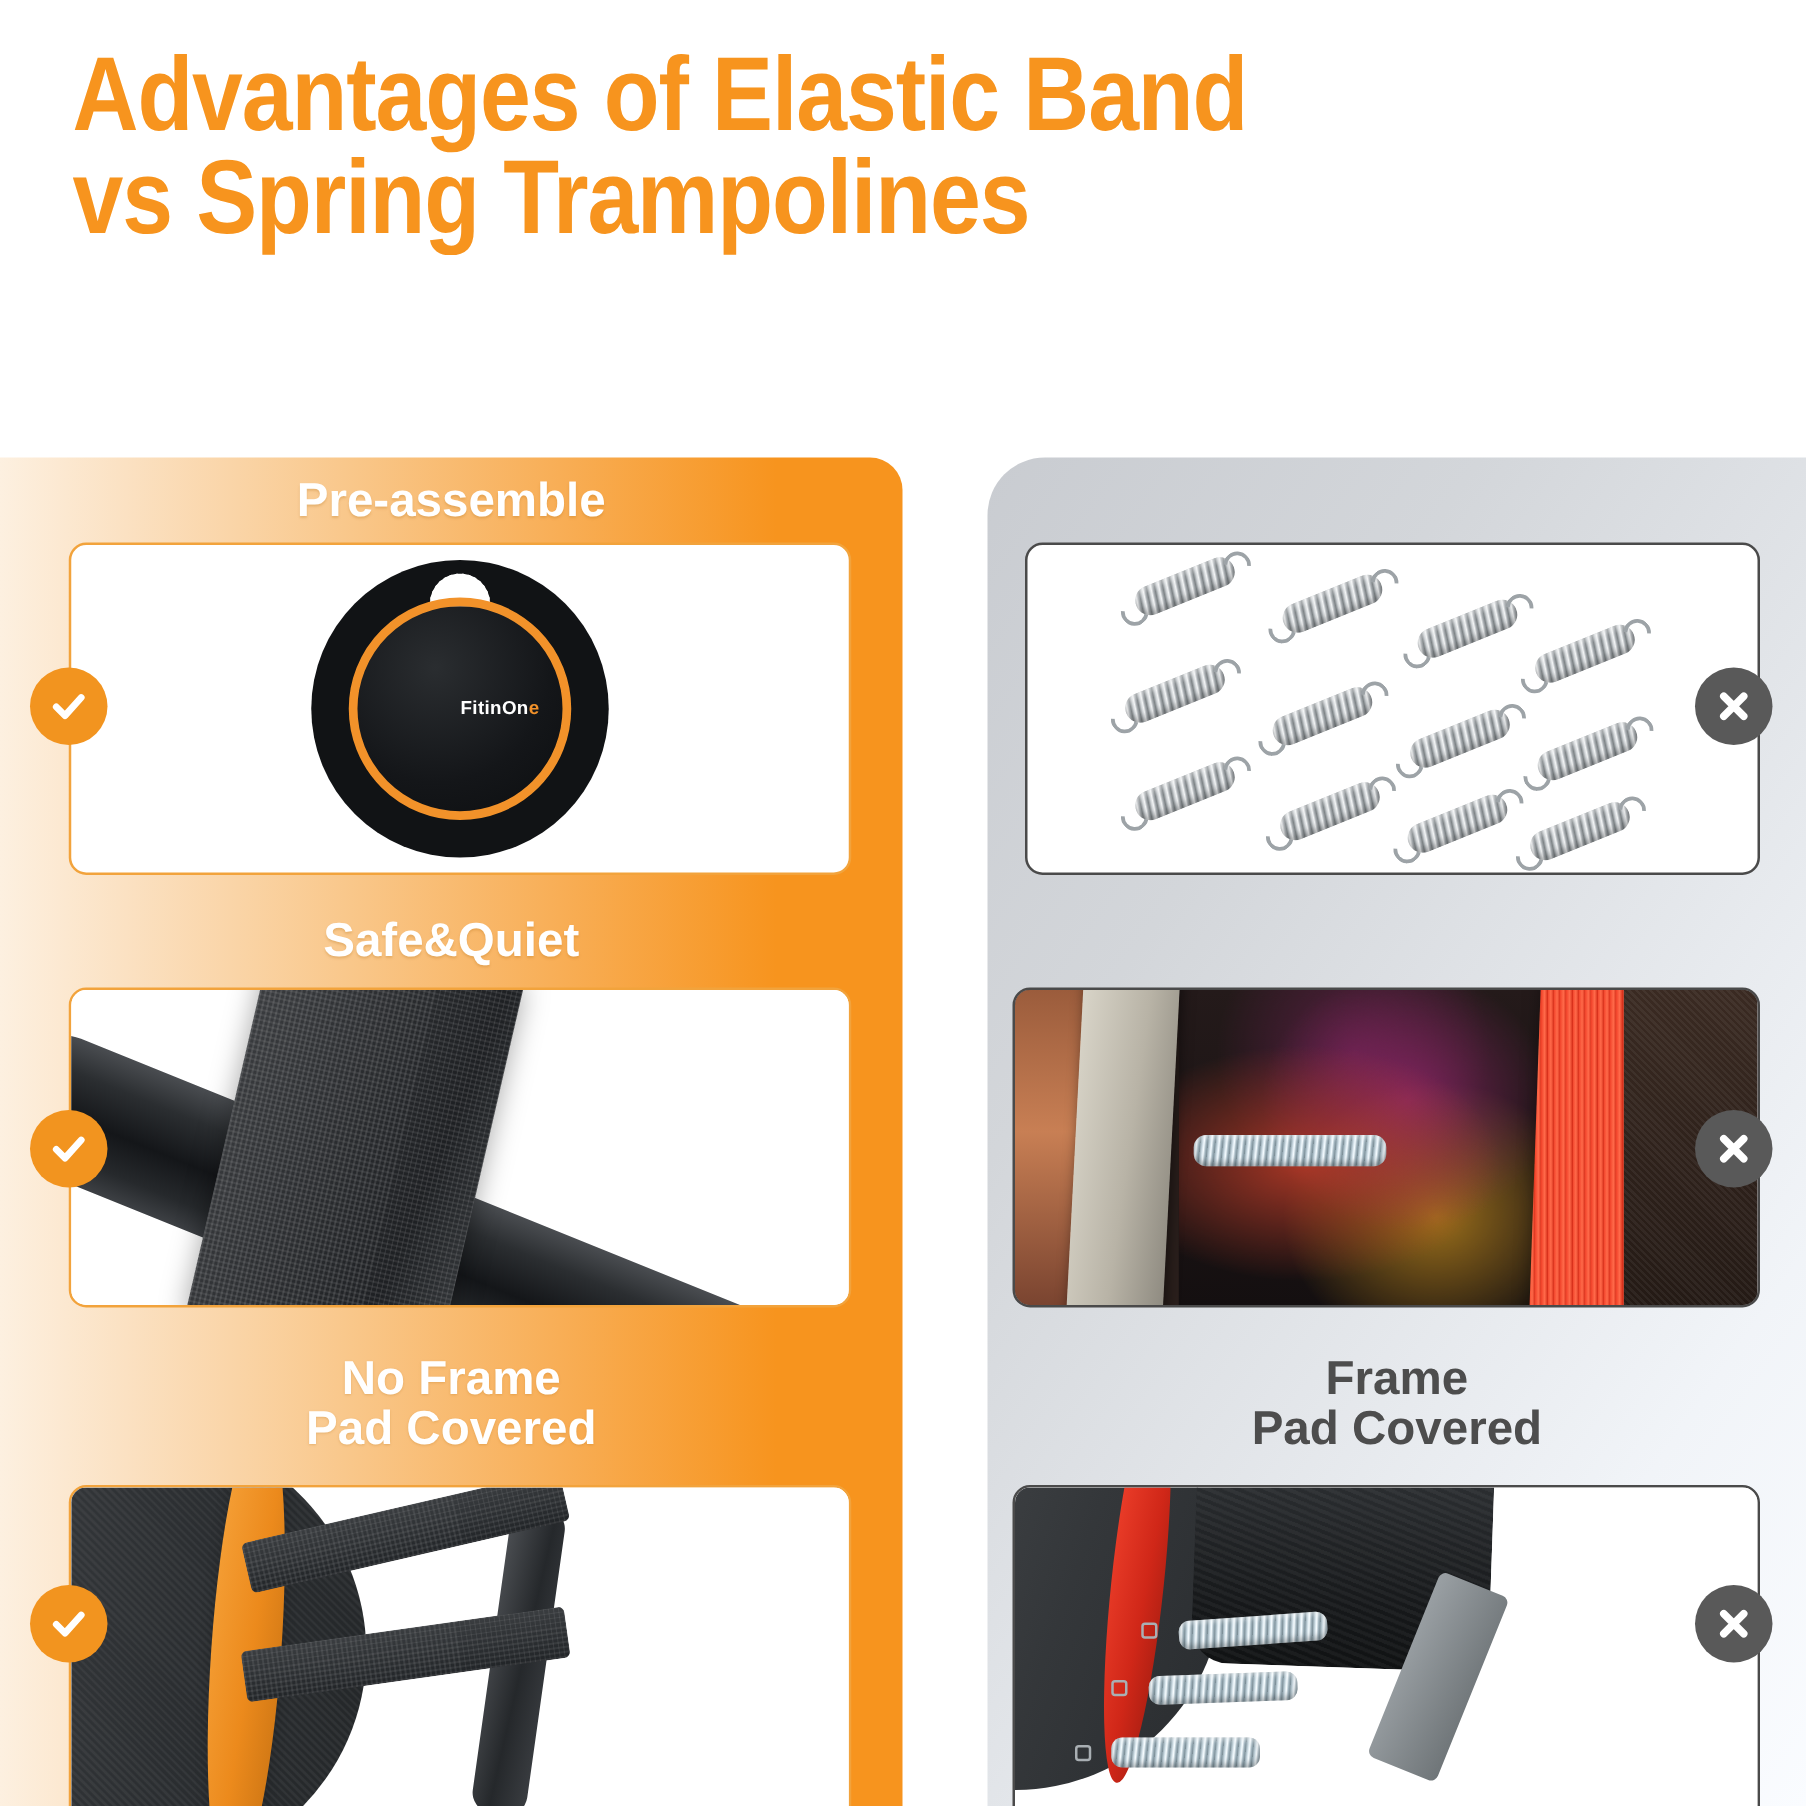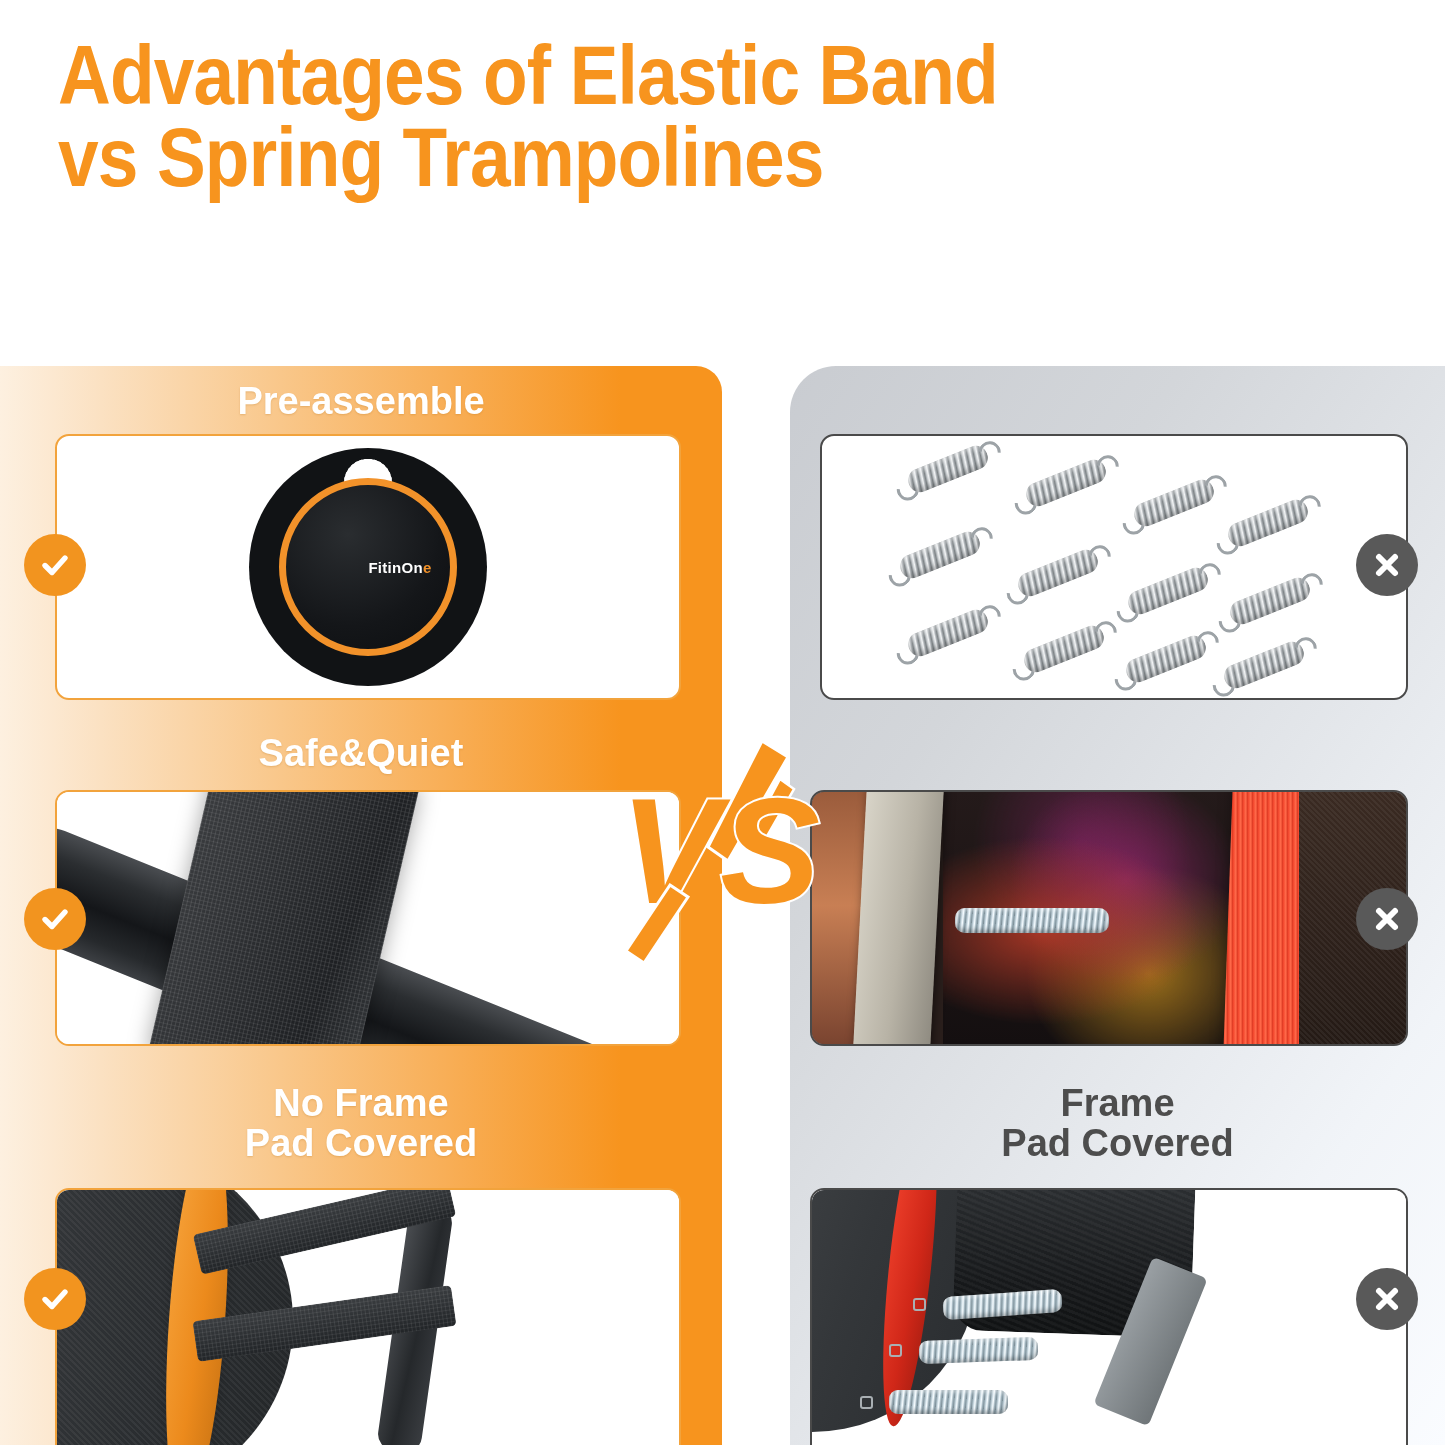--- a/index.html
+++ b/index.html
@@ -455,24 +455,14 @@
           <path d="M9 9 L25 25 M25 9 L9 25" stroke="#ffffff" stroke-width="6" stroke-linecap="round"></path>
         </svg>
     </div>
     <div class="badge badge-x" style="left:566px;top:902px;">
       <svg width="34" height="34" viewBox="0 0 34 34">
           <path d="M9 9 L25 25 M25 9 L9 25" stroke="#ffffff" stroke-width="6" stroke-linecap="round"></path>
         </svg>
     </div>
   </div>
 
-  <div class="vs">
-    <svg width="230" height="230" viewBox="0 0 230 230">
-      <g>
-        <path d="M150 6 L176 22 L116 126 L96 112 Z" fill="#F7941E" stroke="#ffffff" stroke-width="3"></path>
-        <path d="M168 44 L182 54 L150 110 L138 100 Z" fill="#F7941E" stroke="#ffffff" stroke-width="2.5"></path>
-        <text x="8" y="168" font-family="'Liberation Sans',sans-serif" font-size="150" font-weight="bold" font-style="italic" fill="#F7941E" stroke="#ffffff" stroke-width="4" paint-order="stroke">VS</text>
-        <path d="M58 150 L76 162 L32 228 L14 216 Z" fill="#F7941E" stroke="#ffffff" stroke-width="3"></path>
-      </g>
-    </svg>
-  </div>
 
 </div>
 
 </body></html>

